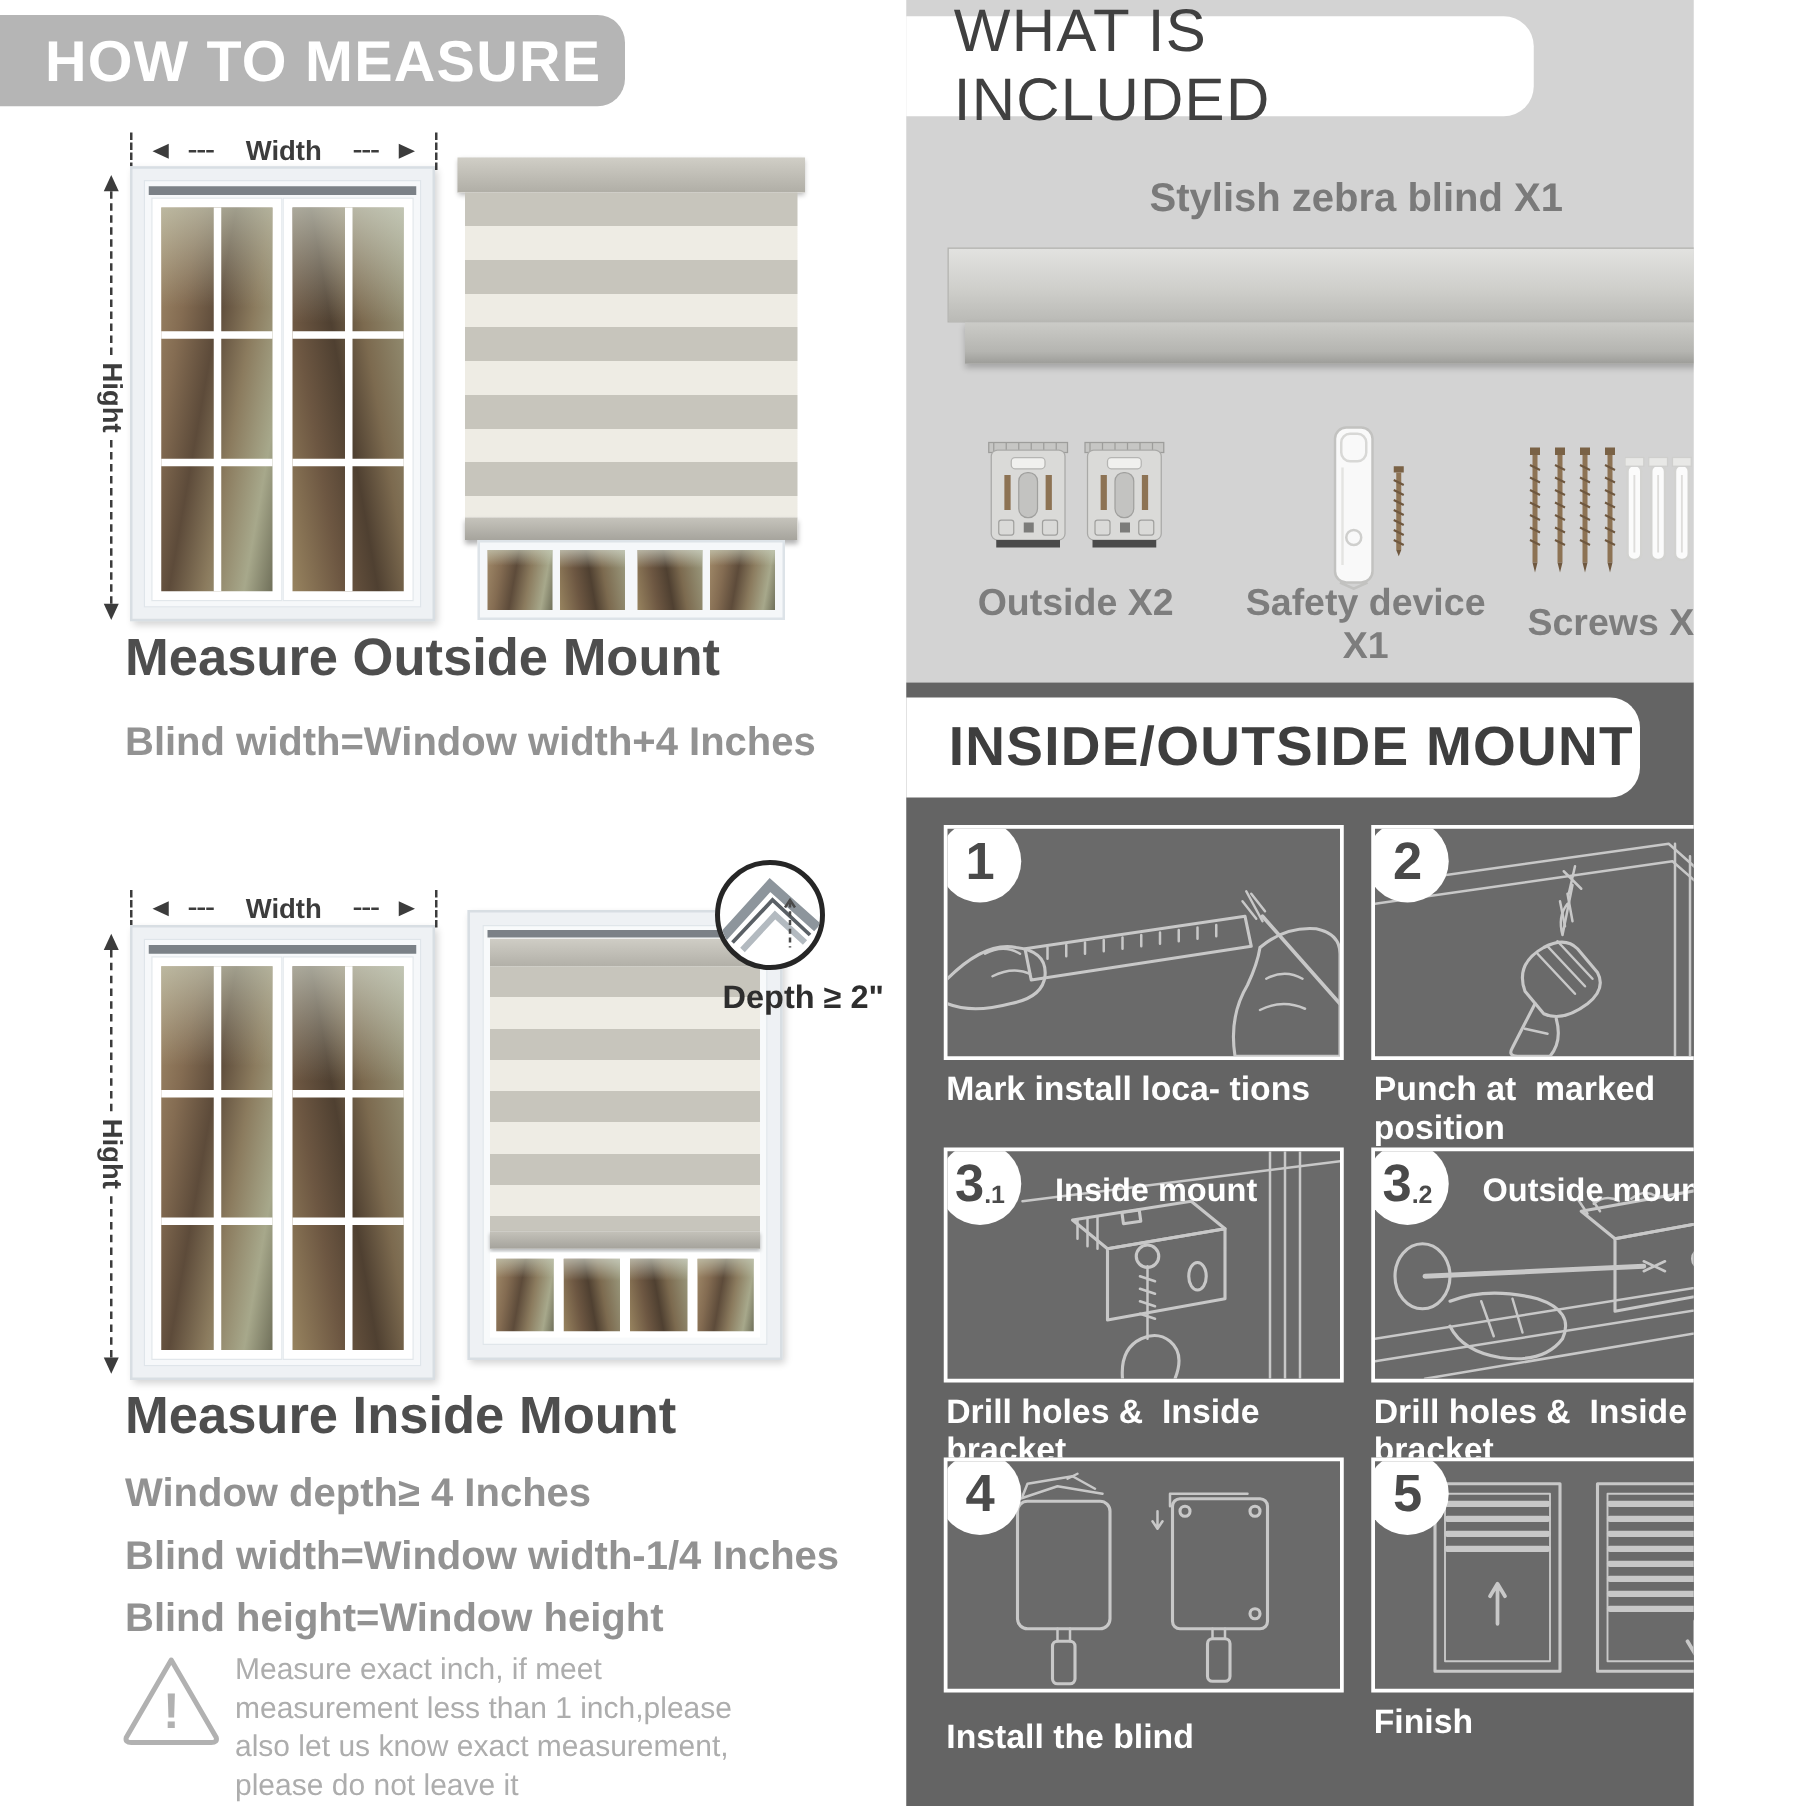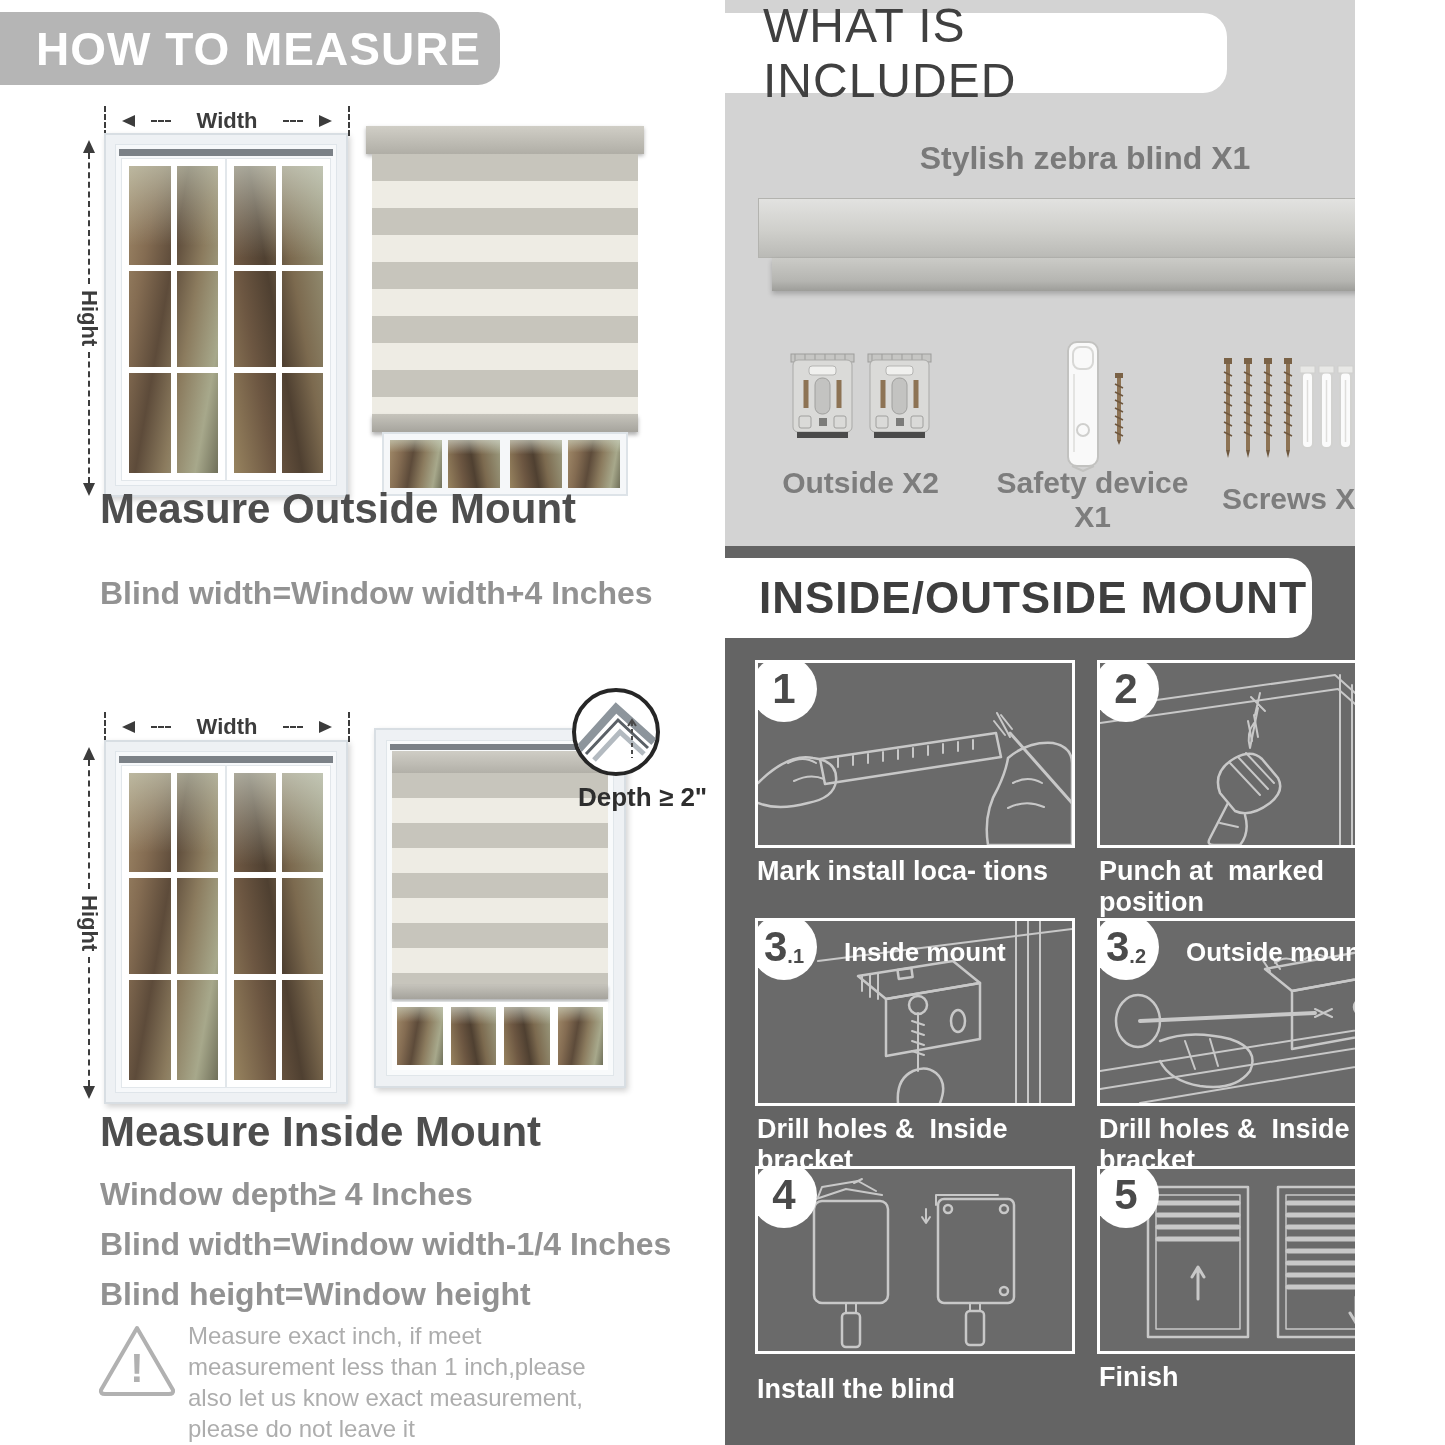--- a/index.html
+++ b/index.html
@@ -159,21 +159,21 @@
           <div class="pane photo-a"></div>
           <div class="pane photo-b"></div>
         </div>
       <div class="cell">
           <div class="pane photo-b"></div>
           <div class="pane photo-a"></div>
         </div>
     </div>
   </div>
 
-  <div class="h-title" style="left:100px;top:485px;">Measure Outside Mount</div>
+  <div class="h-title" style="left:100px;top:502px;">Measure Outside Mount</div>
   <div class="h-line" style="left:100px;top:575px;">Blind width=Window width+4 Inches</div>
 
   <div class="dim-hz" style="left:104px;top:712px;width:246px;">
     <div class="tick"></div>
     <div class="ah-l"></div>
     <div class="dash"></div>
     <div class="lbl">Width</div>
     <div class="dash"></div>
     <div class="ah-r"></div>
     <div class="tick"></div>

